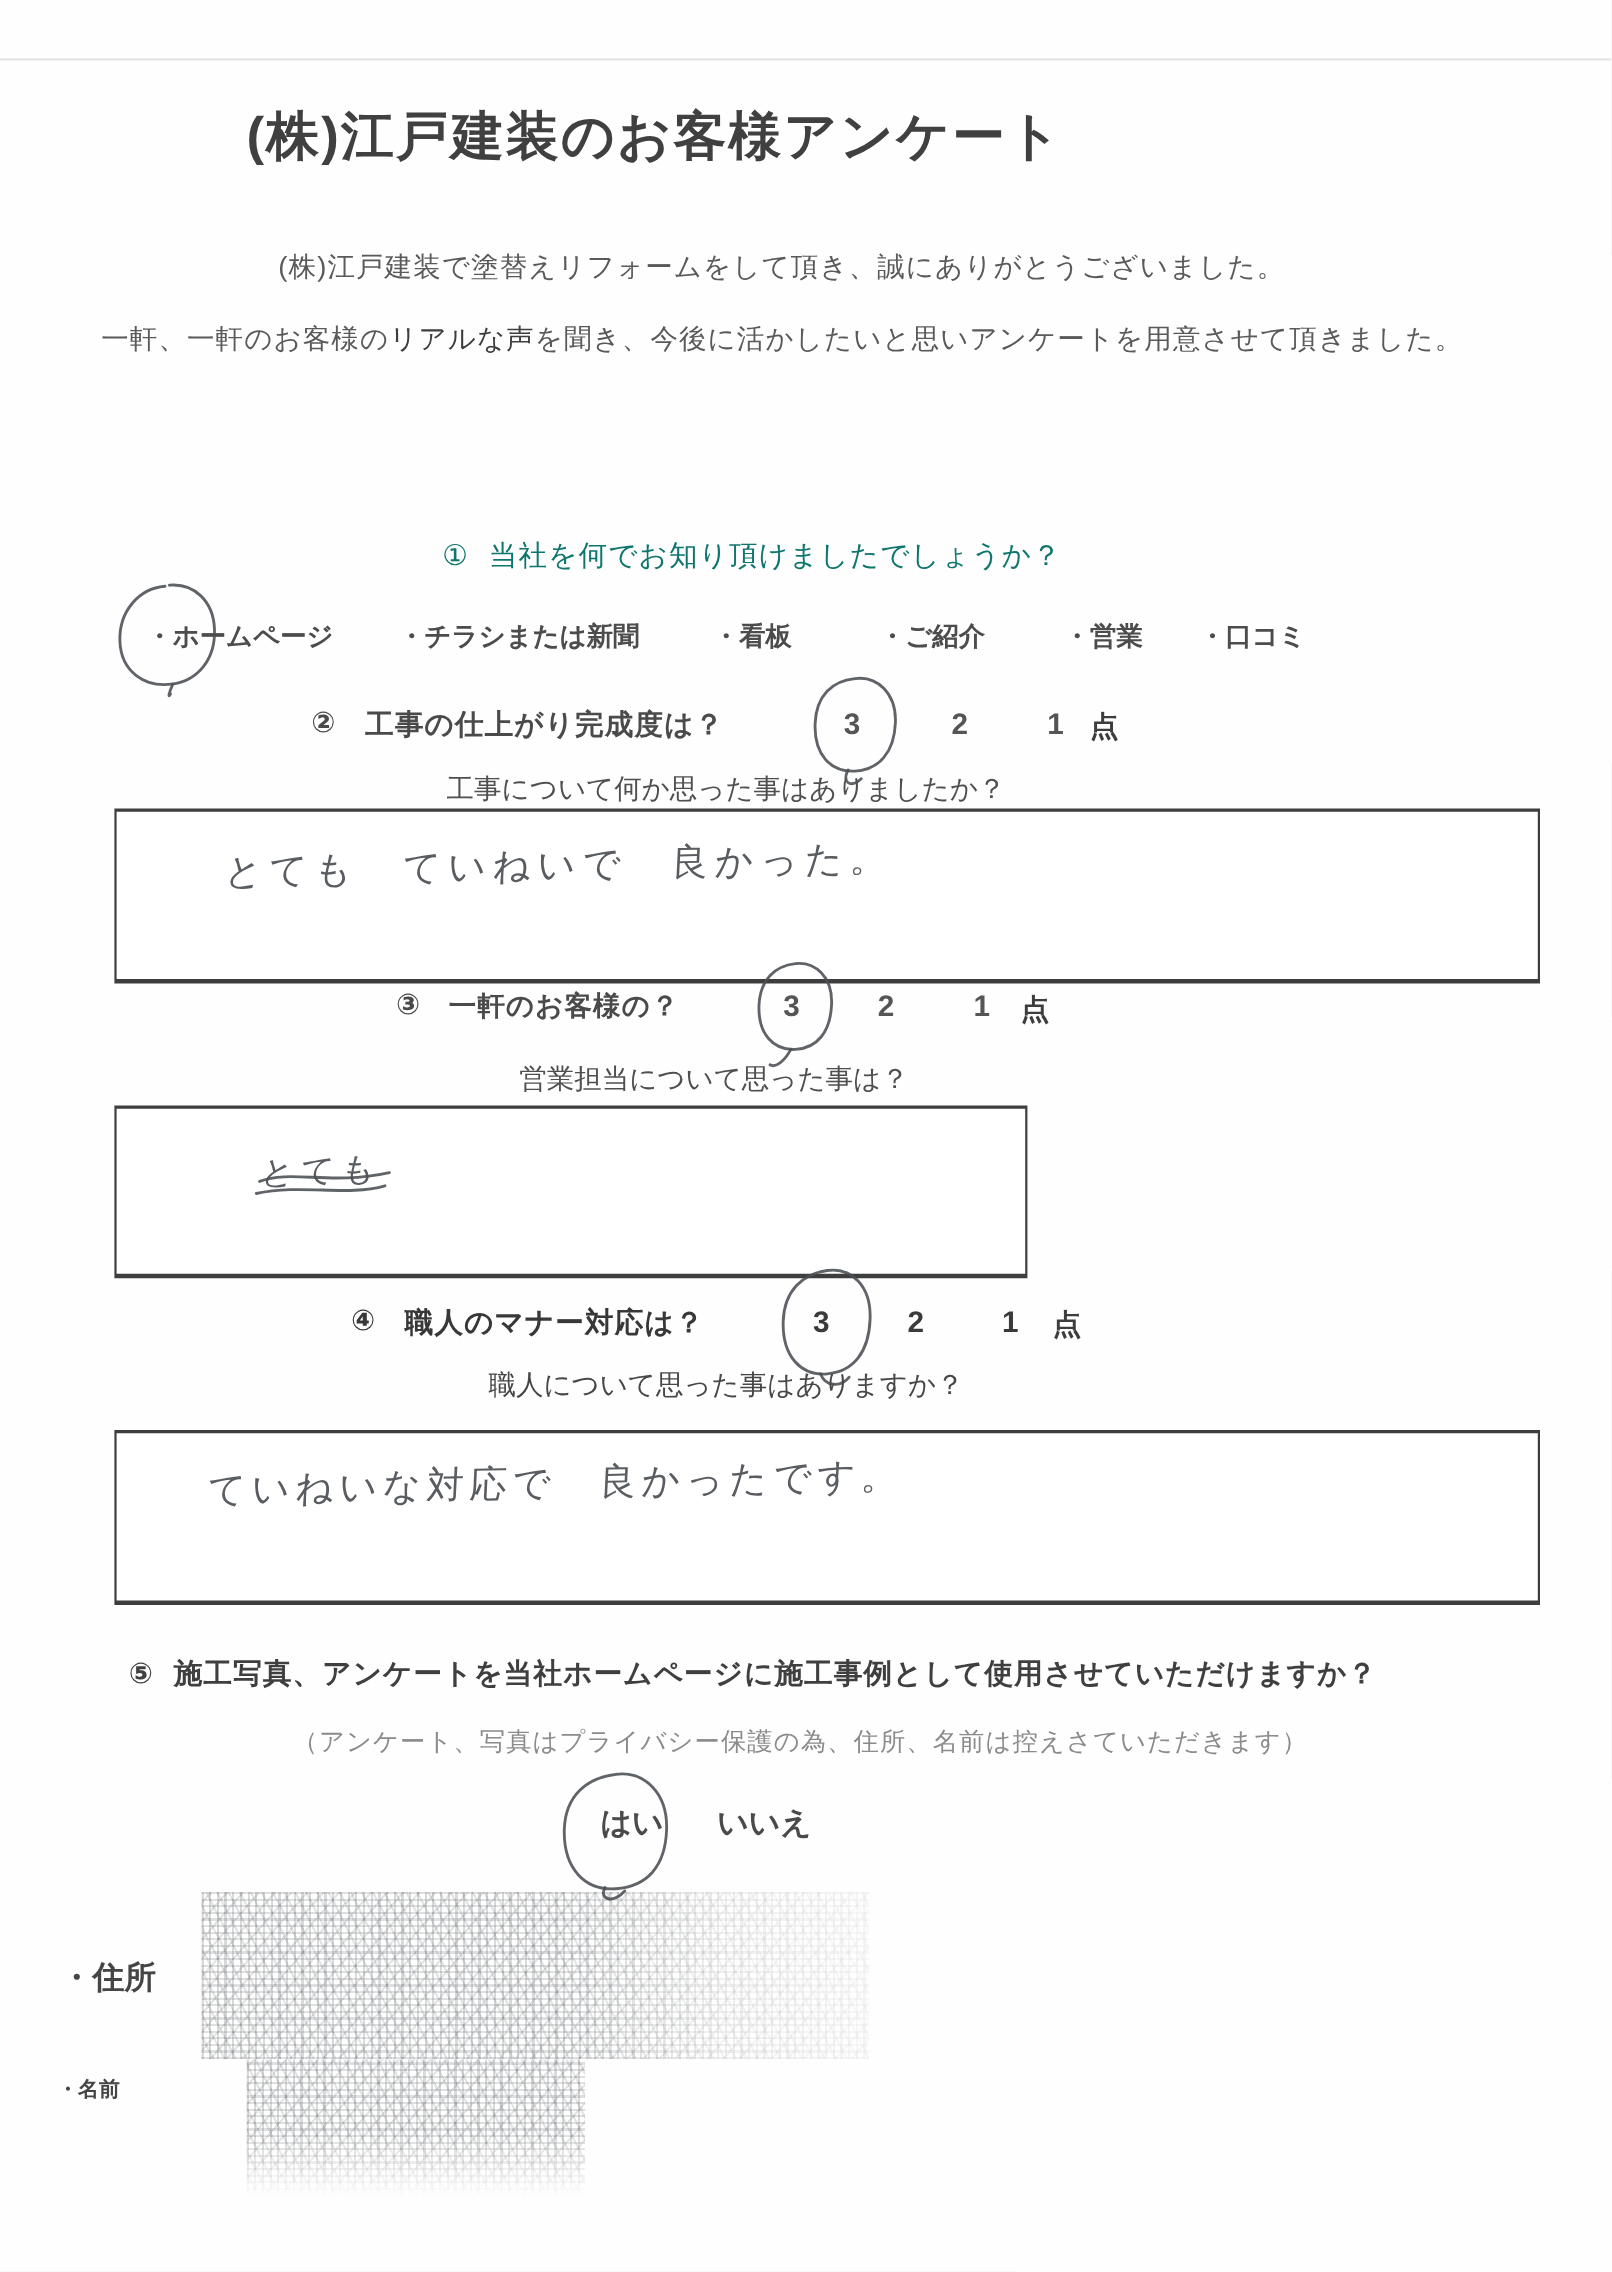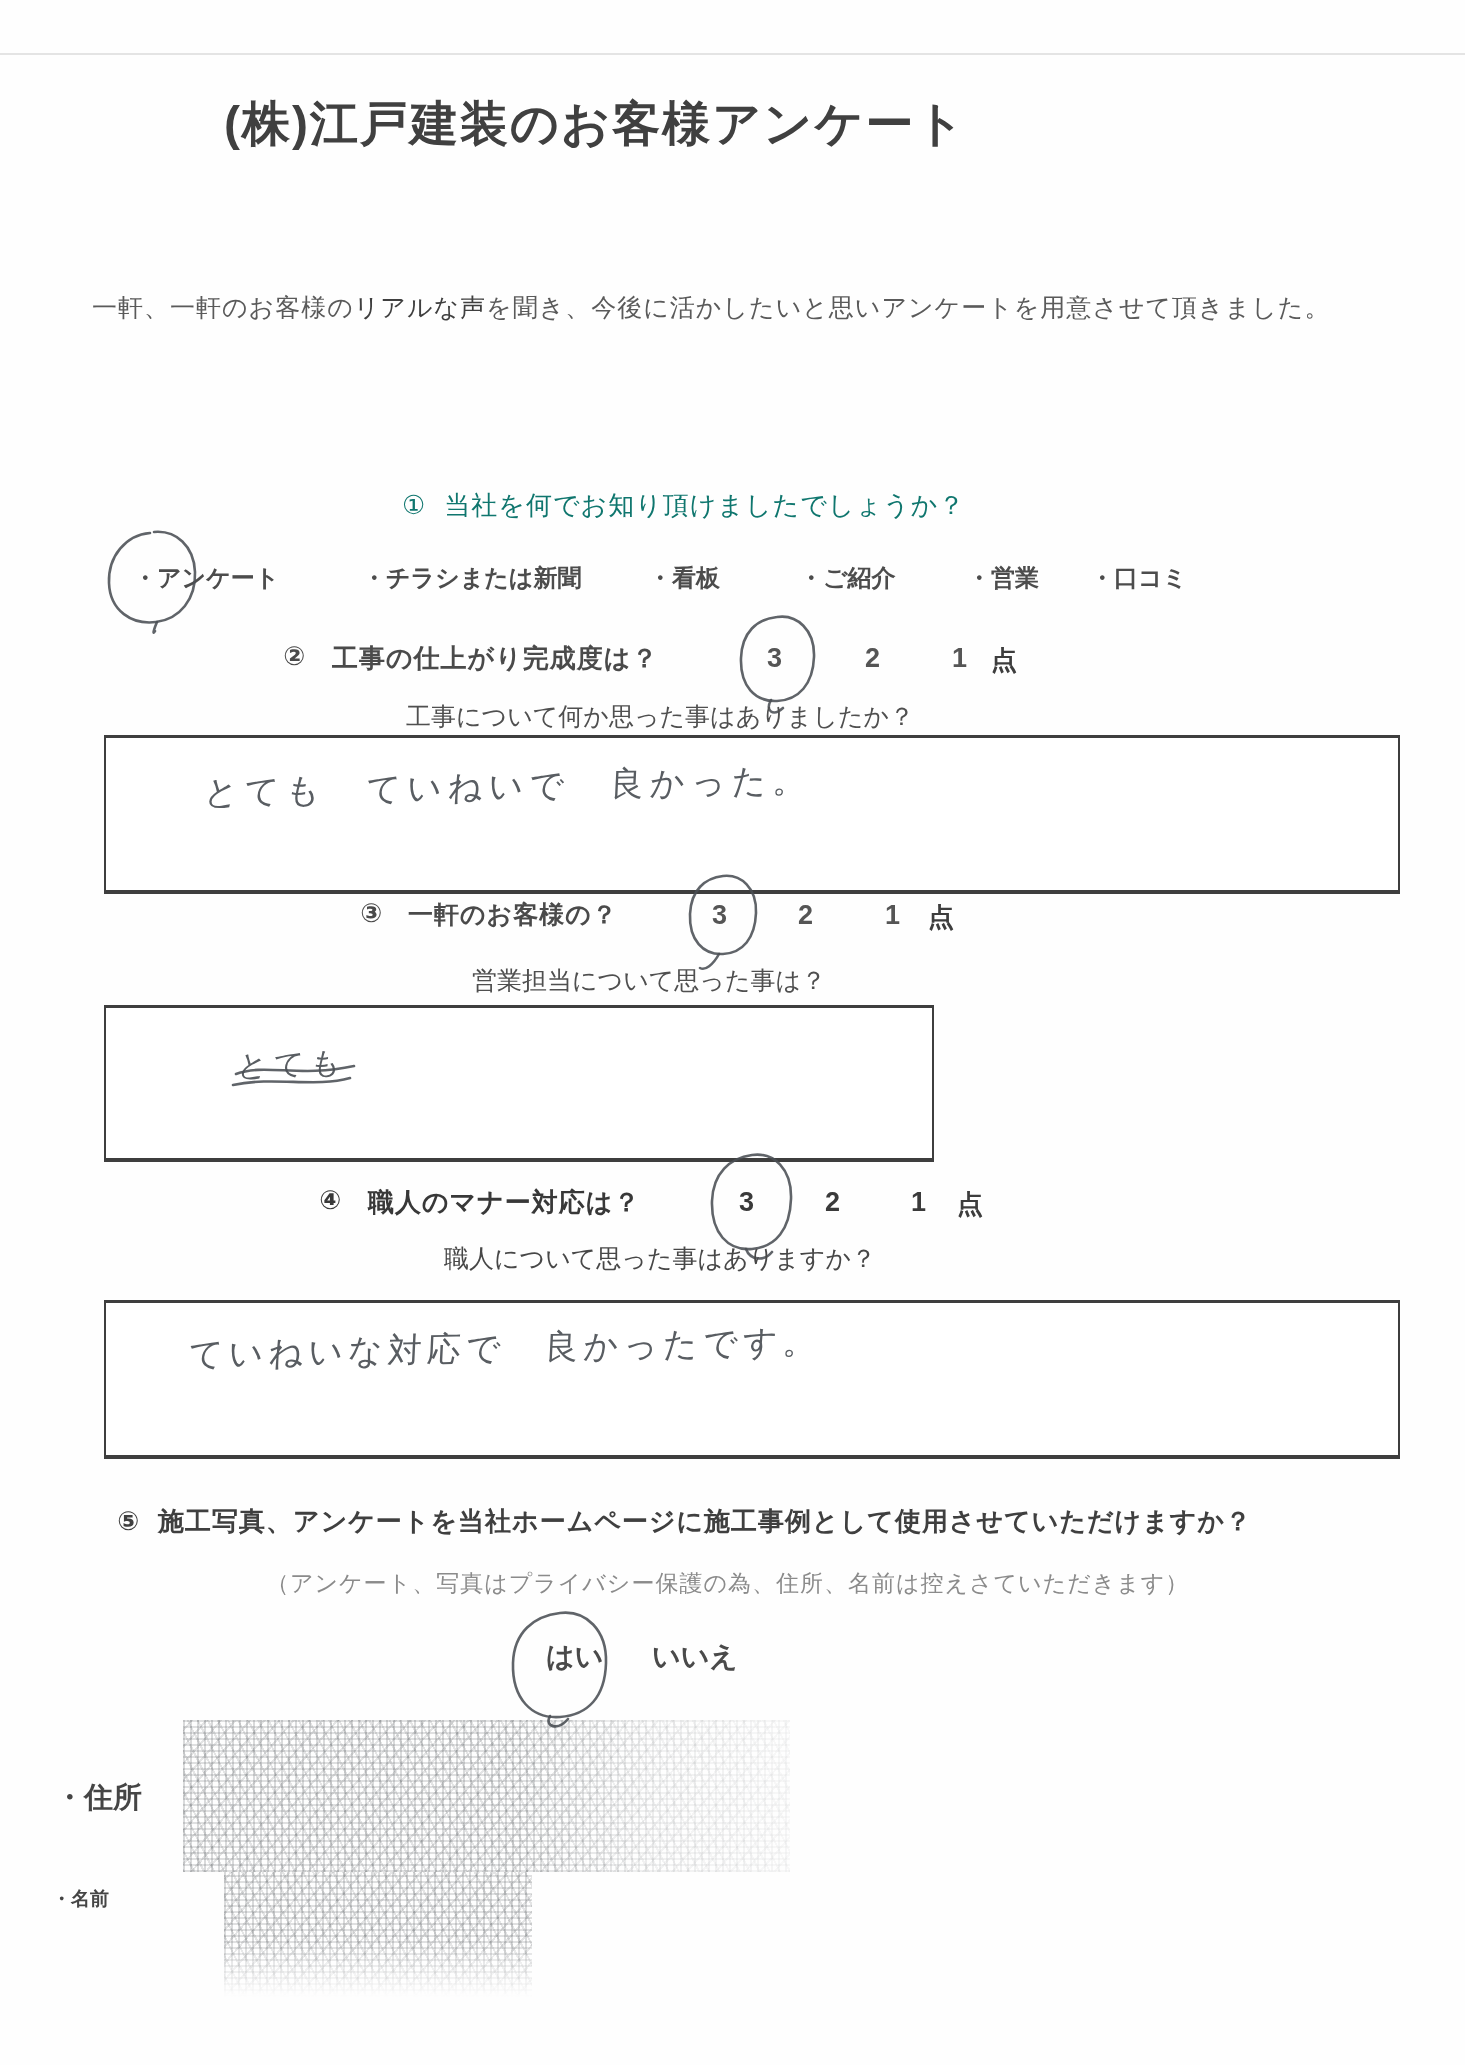--- a/index.html
+++ b/index.html
@@ -106,25 +106,26 @@
 </style>
 </head>
 <body>
 
 <div class="page">
 
   <div class="abs" id="scanline"></div>
 
   <div class="abs" id="title">(株)江戸建装のお客様アンケート</div>
 
+  <div class="abs para" id="p1">(株)江戸建装で塗替えリフォームをして頂き、誠にありがとうございました。</div>
   <div class="abs para" id="p2"><span>一軒、一軒のお客様の</span><b>リアルな声</b><span>を聞き、今後に活かしたいと思いアンケートを用意させて頂きました。</span></div>
 
   <div class="abs qhead" id="q1-line"><span class="qnum">①</span><span>当社を何でお知り頂けましたでしょうか？</span></div>
 
-  <span class="abs option" id="opt0">・アンケート</span>
+  <span class="abs option" id="opt0">・ホームページ</span>
   <span class="abs option" id="opt1">・チラシまたは新聞</span>
   <span class="abs option" id="opt2">・看板</span>
   <span class="abs option" id="opt3">・ご紹介</span>
   <span class="abs option" id="opt4">・営業</span>
   <span class="abs option" id="opt5">・口コミ</span>
 
   <svg class="hand-circle" style="left:102px;top:526px;width:100px;height:108px;" viewBox="0 0 100 108">
     <path d="M 52 6 C 74 4 92 20 93 46 C 94 73 78 93 54 96 C 30 99 8 85 7 57 C 6 30 24 9 48 7"></path>
     <path d="M 55 96 C 52 103 50 110 53 105"></path>
   </svg>

